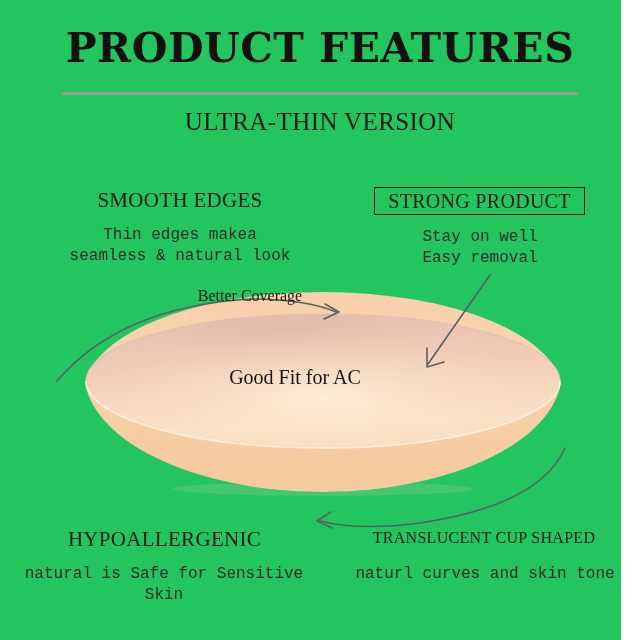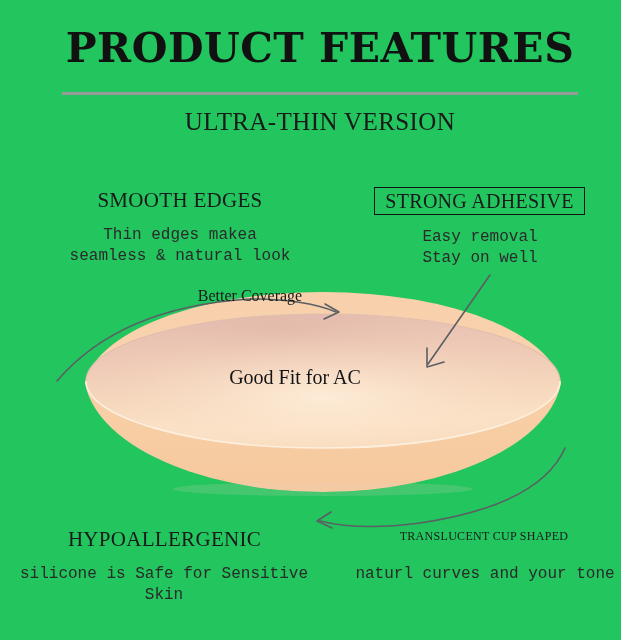--- a/index.html
+++ b/index.html
@@ -89,21 +89,21 @@
     width: 211px;
     font-size: 20px;
   }
   #strong-adhesive-body { left: 370px; top: 227px; width: 220px; }
 
   
   #hypoallergenic-heading { left: 12px; top: 527px; width: 305px; }
   #hypoallergenic-body    { left: 8px;  top: 564px; width: 312px; }
 
   
-  #translucent-heading { left: 330px; top: 529px; width: 308px; font-size: 12px; }
+  #translucent-heading { left: 330px; top: 529px; width: 308px; font-size: 16px; }
   #translucent-body    { left: 332px; top: 564px; width: 306px; }
 
   
   #better-coverage-label {
     position: absolute;
     left: 150px;
     top: 287px;
     width: 200px;
     text-align: center;
     font-size: 16px;
@@ -221,29 +221,29 @@
   <div id="better-coverage-label">Better Coverage</div>
   <div id="good-fit-label">Good Fit for AC</div>
 
   <div id="smooth-edges-heading" class="feature-heading">SMOOTH EDGES</div>
   <div id="smooth-edges-body" class="feature-body">
     <div>Thin edges makea</div>
     <div>seamless &amp; natural look</div>
   </div>
 
   <div id="strong-adhesive-box"></div>
-  <div id="strong-adhesive-heading" class="feature-heading">STRONG ADHESIVE</div>
+  <div id="strong-adhesive-heading" class="feature-heading">STRONG PRODUCT</div>
   <div id="strong-adhesive-body" class="feature-body">
+    <div>Stay on well</div>
     <div>Easy removal</div>
-    <div>Stay on well</div>
   </div>
 
   <div id="hypoallergenic-heading" class="feature-heading">HYPOALLERGENIC</div>
   <div id="hypoallergenic-body" class="feature-body">
-    <div>silicone is Safe for Sensitive Skin</div>
+    <div>natural is Safe for Sensitive Skin</div>
   </div>
 
   <div id="translucent-heading" class="feature-heading">TRANSLUCENT CUP SHAPED</div>
   <div id="translucent-body" class="feature-body">
-    <div>naturl curves and your tone</div>
+    <div>naturl curves and skin tone</div>
   </div>
 
 </div>
 
 </body></html>

